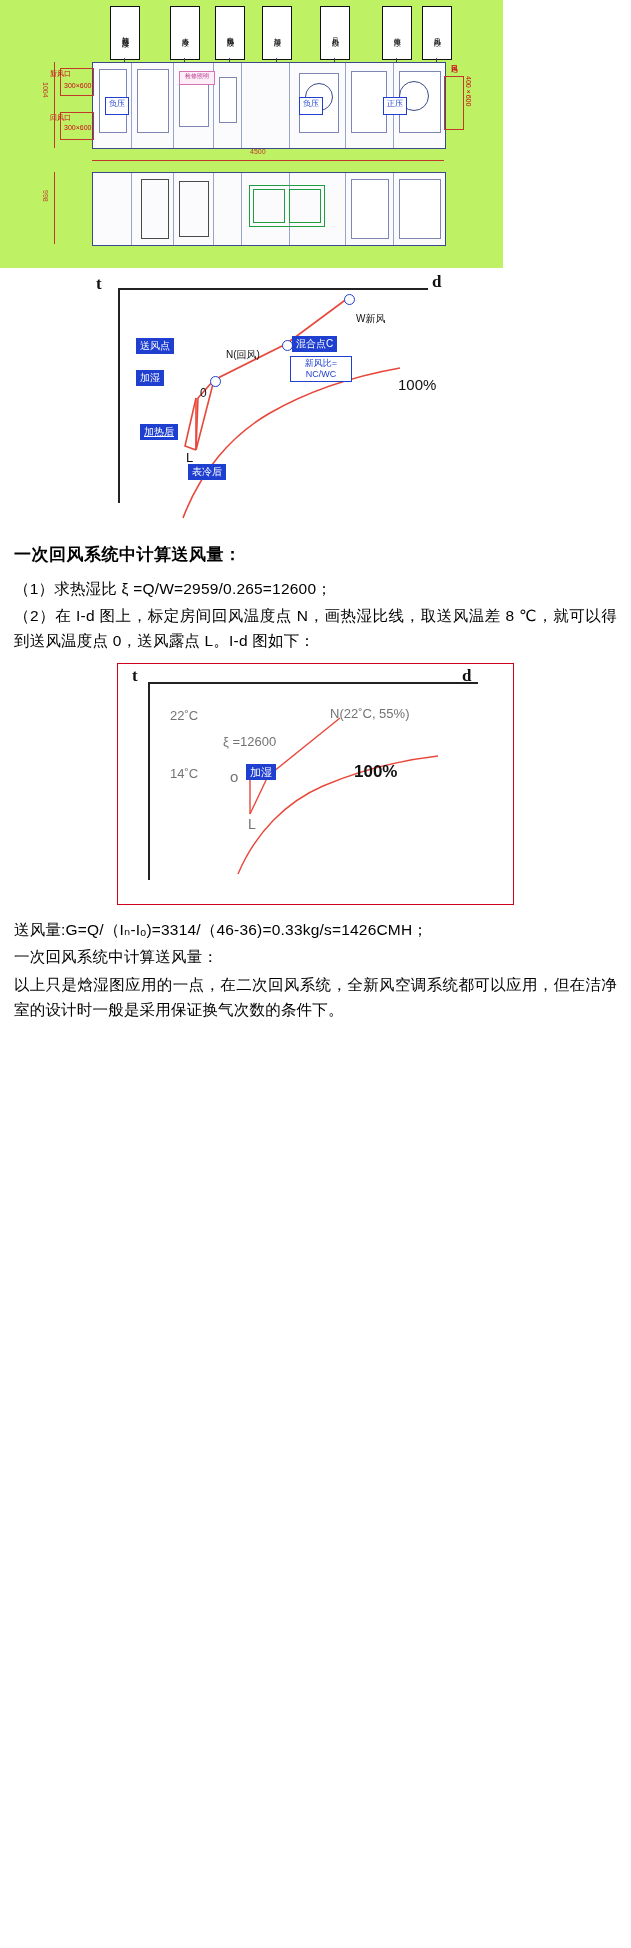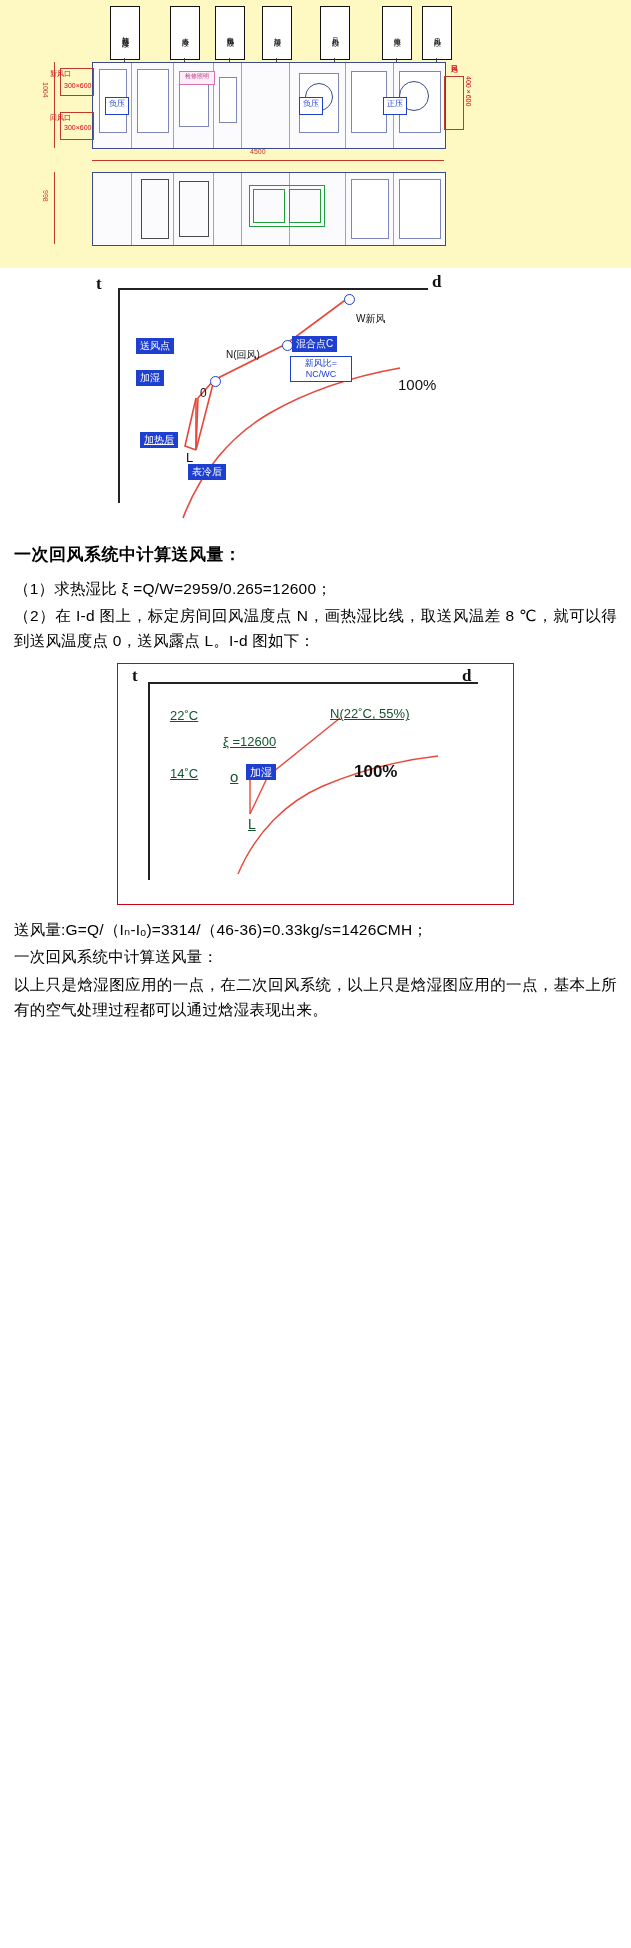--- a/index.html
+++ b/index.html
@@ -5,21 +5,21 @@
   html,body{margin:0;padding:0;}
   body{
     width:631px;
     background:#ffffff;
     font-family:"Liberation Sans","DejaVu Sans",sans-serif;
     color:#000;
   }
   .page{width:631px;position:relative;overflow:hidden;}
 
   
-  .ahu{position:relative;width:631px;height:268px;background:#fef9c3;}
+  .ahu{position:relative;width:503px;height:268px;background:#bef264;}
   .ahu .labels{position:absolute;top:6px;left:110px;width:345px;height:52px;}
   .ahu .lbl{
     position:absolute;top:0;width:28px;height:52px;border:1px solid #111;
     font-size:7px;line-height:8px;color:#111;text-align:center;
     writing-mode:vertical-rl;text-orientation:upright;
     display:flex;align-items:center;justify-content:center;background:#fff;
     letter-spacing:1px;
   }
   .ahu .leader{position:absolute;border-left:1px solid #444;width:0;}
   .unit-box{
@@ -62,21 +62,21 @@
     font-size:17px;font-weight:bold;margin:10px 0 10px 0;letter-spacing:.5px;
   }
   p.par{
     font-size:15.5px;line-height:1.62;margin:0 0 2px 0;text-align:justify;
     letter-spacing:.2px;
   }
 
   
   .chart2wrap{display:flex;justify-content:center;margin:10px 0 12px 0;}
   .chart2{position:relative;width:395px;height:240px;border:1px solid #d0021b;background:#fff;}
-  .c2txt{position:absolute;font-size:13px;color:#14532d;text-decoration:underline;}
+  .c2txt{position:absolute;font-size:13px;color:#737373;}
   .c2big{position:absolute;font-size:17px;font-weight:bold;color:#111;}
 </style>
 </head>
 <body>
 
 <div class="page">
 
   <div class="ahu">
 
     <div class="labels">
@@ -181,21 +181,21 @@
     <div class="pt" style="left:210px;top:108px;"></div>
 
     <div class="ptlabel" style="left:356px;top:44px;">W新风</div>
     <div class="ptlabel" style="left:226px;top:80px;">N(回风)</div>
     <div class="ptlabel" style="left:200px;top:118px;font-size:12px;">0</div>
     <div class="ptlabel" style="left:186px;top:182px;font-size:13px;">L</div>
     <div class="ptlabel" style="left:398px;top:108px;font-size:15px;">100%</div>
 
     <div class="tag" style="left:136px;top:70px;">送风点</div>
     <div class="tag" style="left:136px;top:102px;">加湿</div>
-    <div class="tag" style="left:140px;top:164px;text-decoration:underline;">加热后</div>
+    <div class="tag" style="left:140px;top:156px;text-decoration:underline;">加热后</div>
     <div class="tag" style="left:188px;top:196px;">表冷后</div>
     <div class="tag" style="left:292px;top:68px;">混合点C</div>
     <div class="tag2" style="left:290px;top:88px;width:54px;white-space:pre-line;">新风比=
 NC/WC</div>
   </div>
 
   <div class="body">
     <h2 class="sec">一次回风系统中计算送风量：</h2>
     <p class="par">（1）求热湿比 ξ =Q/W=2959/0.265=12600；</p>
     <p class="par">（2）在 I-d 图上，标定房间回风温度点 N，画热湿比线，取送风温差 8 ℃，就可以得到送风温度点 0，送风露点 L。I-d 图如下：</p>
@@ -221,16 +221,16 @@
         <div class="c2txt" style="left:105px;top:70px;">ξ =12600</div>
         <div class="c2txt" style="left:112px;top:104px;font-size:15px;">o</div>
         <div class="c2txt" style="left:130px;top:152px;font-size:14px;">L</div>
         <div class="c2big" style="left:236px;top:98px;">100%</div>
         <div class="tag" style="left:128px;top:100px;font-size:11px;">加湿</div>
       </div>
     </div>
 
     <p class="par">送风量:G=Q/（Iₙ-Iₒ)=3314/（46-36)=0.33kg/s=1426CMH；</p>
     <p class="par">一次回风系统中计算送风量：</p>
-    <p class="par">以上只是焓湿图应用的一点，在二次回风系统，以上只是焓湿图应用的一点，基本上所有的空气处理过程都可以通过焓湿表现出来。</p>
+    <p class="par">以上只是焓湿图应用的一点，在二次回风系统，全新风空调系统都可以应用，但在洁净室的设计时一般是采用保证换气次数的条件下。</p>
   </div>
 
 </div>
 
 </body></html>

